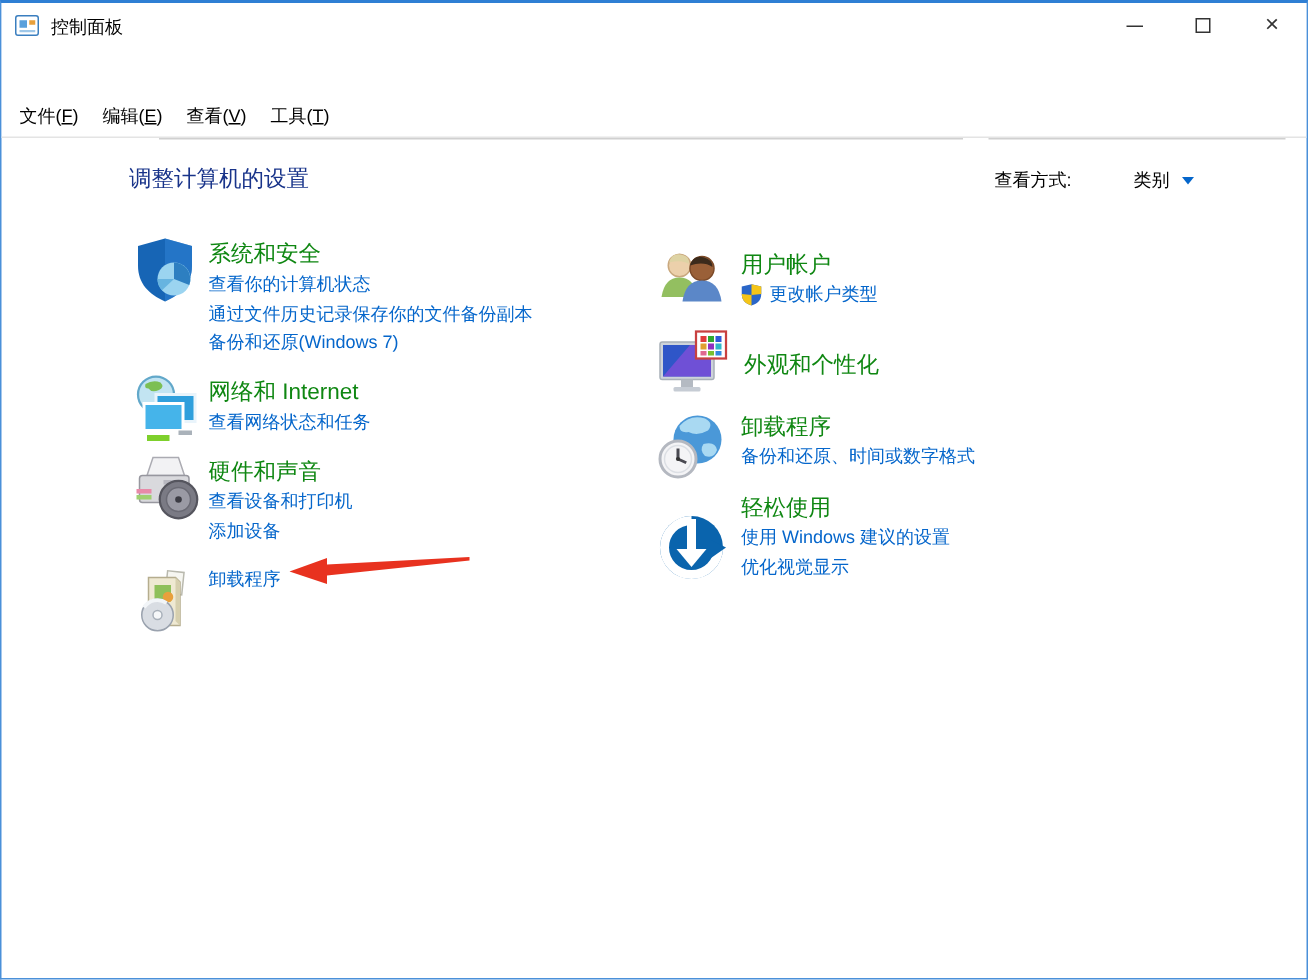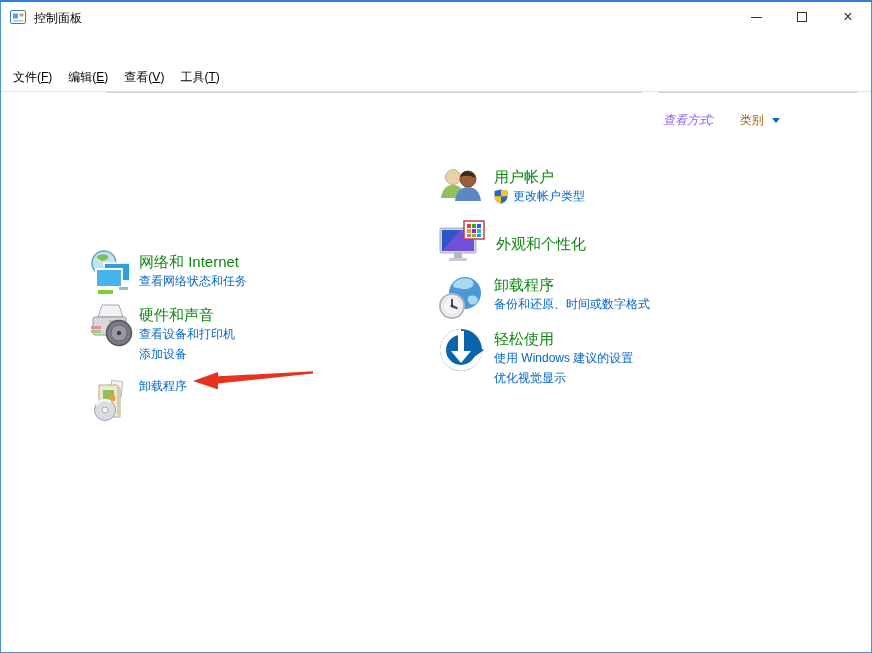--- a/index.html
+++ b/index.html
@@ -43,22 +43,22 @@
 
   
   .menubar { position:absolute; left:0; top:61px; width:100%; height:29px; background:#fff;
              border-bottom:1px solid #e4e4e4; display:flex; align-items:center; padding-left:12px; }
   .menuitem { font-size:12px; color:#000; margin-right:16px; }
   .menuitem u { text-decoration:underline; }
 
   
   .page-header { position:absolute; left:85px; top:108px; font-size:15px; color:#19348a; }
   .viewby { position:absolute; left:662px; top:110px; font-size:12px; }
-  .viewby .lbl { color:#8b5cf6;font-style:italic; }
-  .viewby .val { color:#a16207; margin-left:22px; }
+  .viewby .lbl { color:#000000; }
+  .viewby .val { color:#000000; margin-left:38px; }
   .viewby .tri { display:inline-block; width:0; height:0; border-left:4px solid transparent;
                  border-right:4px solid transparent; border-top:5px solid #0566cb;
                  margin-left:5px; vertical-align:middle; }
 
   .cat { position:absolute; display:flex; width:345px; }
   .cat .ic { flex:none; }
   .cat .txt { margin-left:6px; }
   .cat-title { display:block; font-size:15px; line-height:20px; color:#0f8712; text-decoration:none; }
   .cat-link { display:block; font-size:12px; line-height:19.5px; color:#0566cb; text-decoration:none; }
   .cat .txt .cat-link:first-of-type { margin-top:4px; }
@@ -70,21 +70,21 @@
   .b-l1 { left:88px; top:155px; } .b-l1 .cat-title { padding-top:3px; }
   .b-l2 { left:88px; top:248px; } .b-l2 .cat-title { padding-top:2px; }
   .b-l3 { left:88px; top:300px; } .b-l3 .cat-title { padding-top:3px; }
   .b-l4 { left:88px; top:371px; } .b-l4 .cat-title { padding-top:4px; } .b-l4 .ic { margin-top:6px; }
   .b-l1 .txt,.b-l2 .txt,.b-l3 .txt,.b-l4 .txt { margin-left:6px; width:290px; }
 
   
   .b-r1 { left:437px; top:160px; } .b-r1 .cat-title { padding-top:5px; } .b-r1 .ic { margin-top:3px; }
   .b-r2 { left:437px; top:216px; } .b-r2 .cat-title { padding-top:16px; } .b-r2 .ic { margin-top:2px; }
   .b-r3 { left:437px; top:270px; } .b-r3 .cat-title { padding-top:3px; } .b-r3 .ic { margin-top:2px; }
-  .b-r4 { left:437px; top:322px; } .b-r4 .cat-title { padding-top:5px; } .b-r4 .ic { margin-top:3px; }
+  .b-r4 { left:437px; top:322px;align-items:flex-end; } .b-r4 .cat-title { padding-top:5px; } .b-r4 .ic { margin-top:3px; }
   .b-r1 .txt,.b-r2 .txt,.b-r3 .txt,.b-r4 .txt { margin-left:10px; width:280px; }
 
   .arrow-overlay { position:absolute; left:0; top:0; width:872px; height:653px; pointer-events:none; }
 </style>
 </head>
 <body>
 
 <div class="page">
 
   <div class="titlebar">
@@ -144,26 +144,42 @@
     </div>
   </div>
 
   <div class="menubar">
     <span class="menuitem"><span>文件(</span><u>F</u><span>)</span></span>
     <span class="menuitem"><span>编辑(</span><u>E</u><span>)</span></span>
     <span class="menuitem"><span>查看(</span><u>V</u><span>)</span></span>
     <span class="menuitem"><span>工具(</span><u>T</u><span>)</span></span>
   </div>
 
+  <div class="page-header">调整计算机的设置</div>
   <div class="viewby">
     <span class="lbl">查看方式:</span>
     <span class="val">类别</span>
     <span class="tri"></span>
   </div>
 
+  <div class="cat b-l1">
+    <svg class="ic" width="44" height="48" viewBox="0 0 44 48">
+      <path d="M21 2 L39 7 V20 C39 32 32 39 21 44 C10 39 3 32 3 20 V7 Z" fill="#1765b5"></path>
+      <path d="M21 2 L39 7 V20 C39 32 32 39 21 44 Z" fill="#2f84d6" opacity="0.55"></path>
+      <circle cx="27" cy="29" r="11" fill="#9bd4f0"></circle>
+      <path d="M27 29 L27 18 A11 11 0 0 1 37.2 33 Z" fill="#2d7fc1"></path>
+      <path d="M27 29 L19 36.5 A11 11 0 0 1 16 29 Z" fill="#67b4e0"></path>
+    </svg>
+    <div class="txt">
+      <a class="cat-title">系统和安全</a>
+      <a class="cat-link">查看你的计算机状态</a>
+      <a class="cat-link">通过文件历史记录保存你的文件备份副本</a>
+      <a class="cat-link">备份和还原(Windows 7)</a>
+    </div>
+  </div>
 
   <div class="cat b-l3">
     <svg class="ic" width="44" height="46" viewBox="0 0 44 46">
       <polygon points="13,3 30,3 34,15 9,15" fill="#f2f2f4" stroke="#ababb2" stroke-width="1"></polygon>
       <rect x="4" y="15" width="33" height="18" rx="2" fill="#d9d9dd" stroke="#97979f" stroke-width="1"></rect>
       <rect x="2" y="24" width="10" height="3" fill="#e88aa8"></rect>
       <rect x="2" y="28" width="10" height="3" fill="#9fd070"></rect>
       <rect x="20" y="18" width="13" height="3" fill="#b8b8c0"></rect>
       <circle cx="30" cy="31" r="12.5" fill="#7a7a84" stroke="#55555e" stroke-width="1.5"></circle>
       <circle cx="30" cy="31" r="8" fill="#9a9aa4" stroke="#6a6a74" stroke-width="1"></circle>

